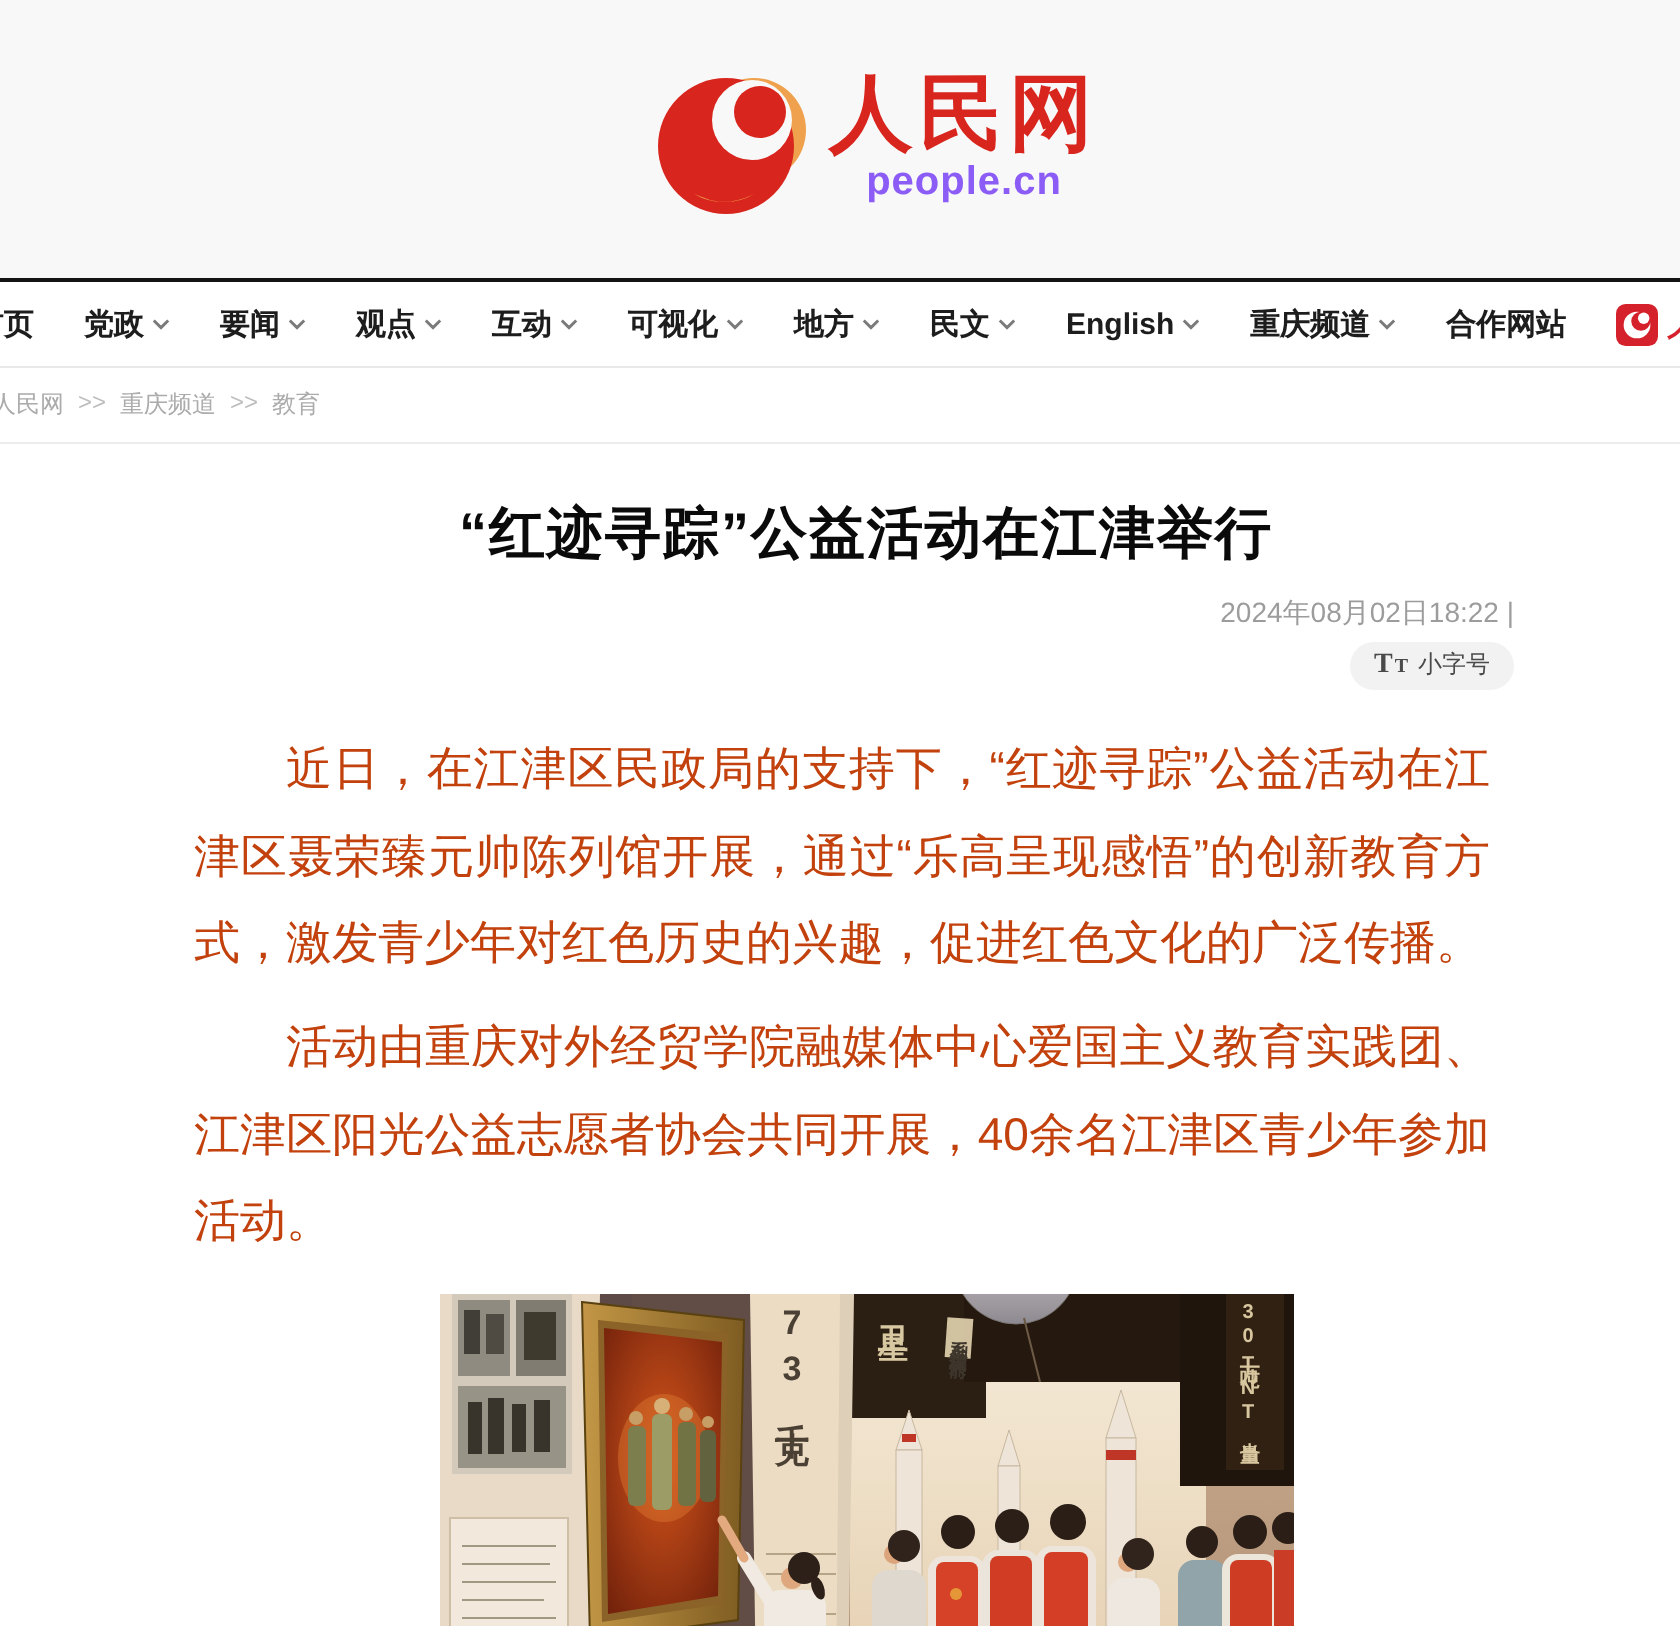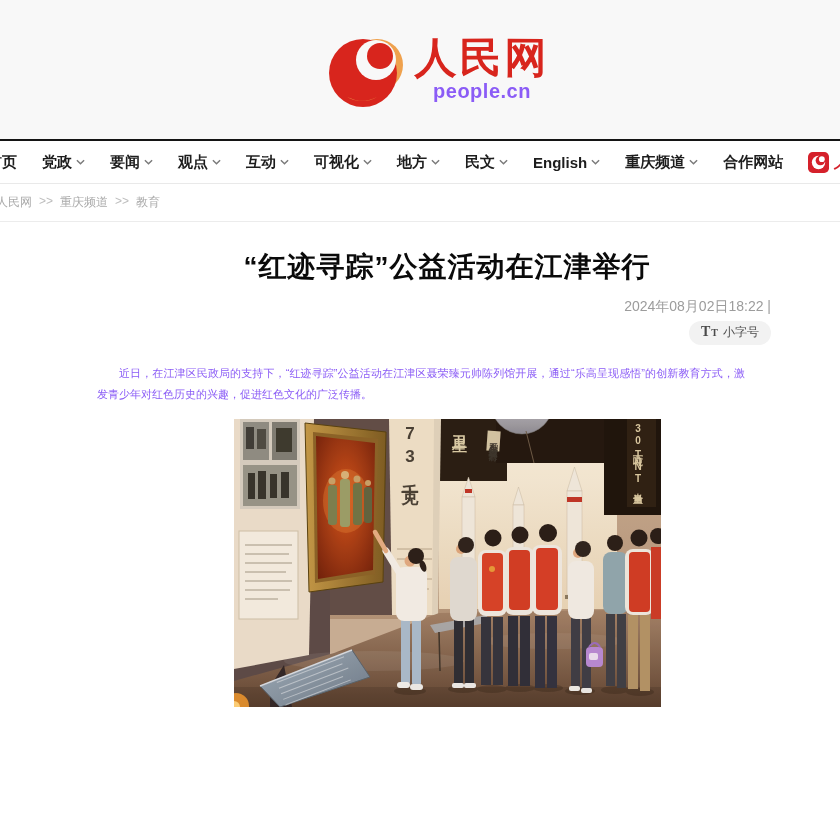--- a/index.html
+++ b/index.html
@@ -30,31 +30,31 @@
 
   
   .breadcrumb-bar { height: 38px; border-bottom: 1px solid #ececec; display: flex; align-items: center; }
   .bc-inner { margin-left: -4px; display: flex; gap: 7px; font-size: 12px; color: #ababab; }
   .bc-link { color: #ababab; text-decoration: none; cursor: pointer; }
   .bc-sep { color: #bdbdbd; }
 
   
   .article { padding-top: 26px; }
   .article-inner { width: 648px; margin-left: 97px; }
-  .shift { position: relative; left: 26px; }
+  .shift { position: relative; left: 12px; }
   .article-title { font-size: 28px; font-weight: 700; color: #0a0a0a; text-align: center;
     letter-spacing: 1px; }
   .article-meta { text-align: right; color: #9c9c9c; font-size: 14px; margin-top: 12px; }
   .toolbar { display: flex; justify-content: flex-end; margin-top: 5px; }
   .font-pill { background: #f2f2f2; border-radius: 14px; padding: 3px 12px 4px;
     font-size: 12px; color: #4a4a4a; display: flex; align-items: baseline; gap: 5px;
     border: none; cursor: pointer; }
   .tt-big { font-family: "Liberation Serif", serif; font-size: 14px; font-weight: 700; }
   .tt-small { font-family: "Liberation Serif", serif; font-size: 10px; font-weight: 700; margin-left: -4px; }
-  .article p { font-size: 11px; color: #8b5cf6; line-height: 1.9; text-align: justify;
+  .article p { font-size: 23px; color: #c2410c; line-height: 1.9; text-align: justify;
     text-indent: 2em; margin-top: 8px; }
   .article p.first { margin-top: 18px; }
 
   
   .photo-figure { margin: 14px auto 0; width: 427px; }
   .photo { width: 427px; height: 288px; position: relative; overflow: hidden; background: #c9b098; }
   .photo svg.scene { position: absolute; inset: 0; }
   .vt { position: absolute; writing-mode: vertical-rl; text-orientation: upright; z-index: 2;
     line-height: 1; }
   .vt-kg  { left: 168px; top: 5px;  font-size: 17px; font-weight: 800; color: #4a4034; letter-spacing: 4px; }
@@ -177,20 +177,21 @@
       <div class="toolbar">
         <button class="font-pill">
           <span class="tt-big">T</span>
           <span class="tt-small">T</span>
           <span>小字号</span>
         </button>
       </div>
     </div>
 
     <p class="first">近日，在江津区民政局的支持下，“红迹寻踪”公益活动在江津区聂荣臻元帅陈列馆开展，通过“乐高呈现感悟”的创新教育方式，激发青少年对红色历史的兴趣，促进红色文化的广泛传播。</p>
+    <p>活动由重庆对外经贸学院融媒体中心爱国主义教育实践团、江津区阳光公益志愿者协会共同开展，40余名江津区青少年参加活动。</p>
 
     <figure class="photo-figure shift">
       <div class="photo">
         <svg class="scene" viewBox="0 0 427 288" width="427" height="288">
           <defs>
             <linearGradient id="gWall" x1="0" y1="0" x2="0" y2="1">
                 <stop offset="0" stop-color="#cdb49a"></stop>
                 <stop offset="1" stop-color="#b2947a"></stop>
               </linearGradient>
             <linearGradient id="gAlcove" x1="0" y1="0" x2="0" y2="1">

